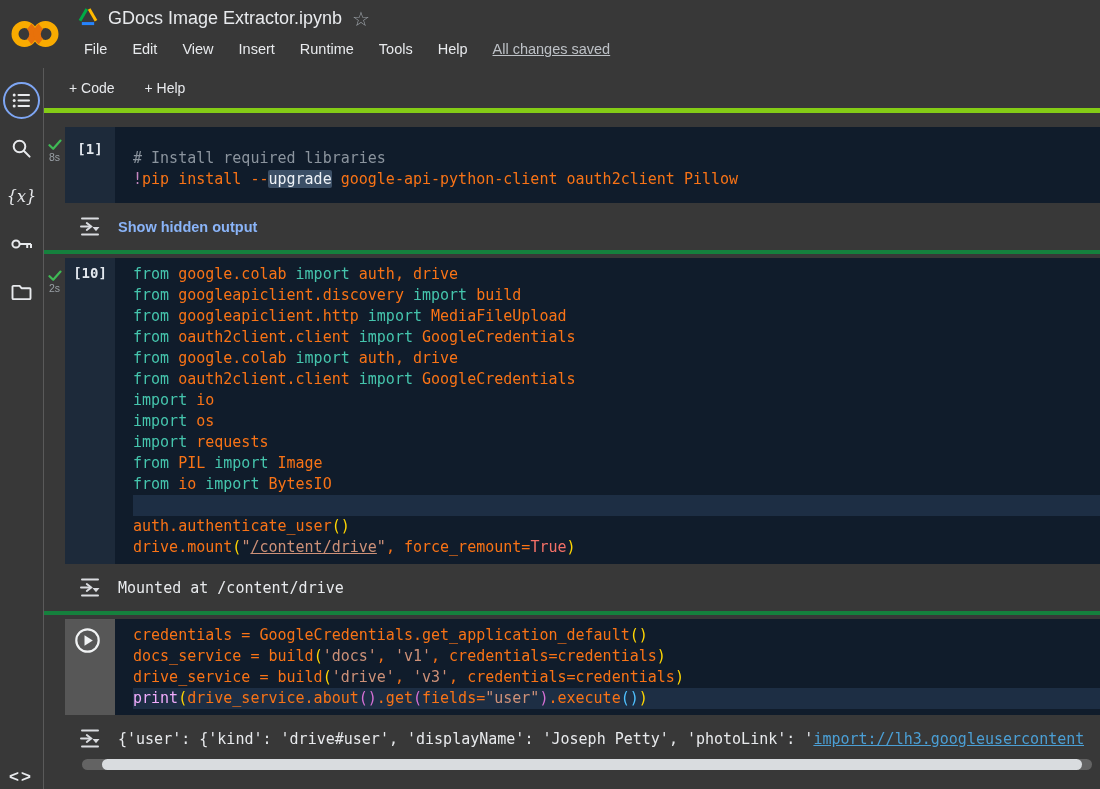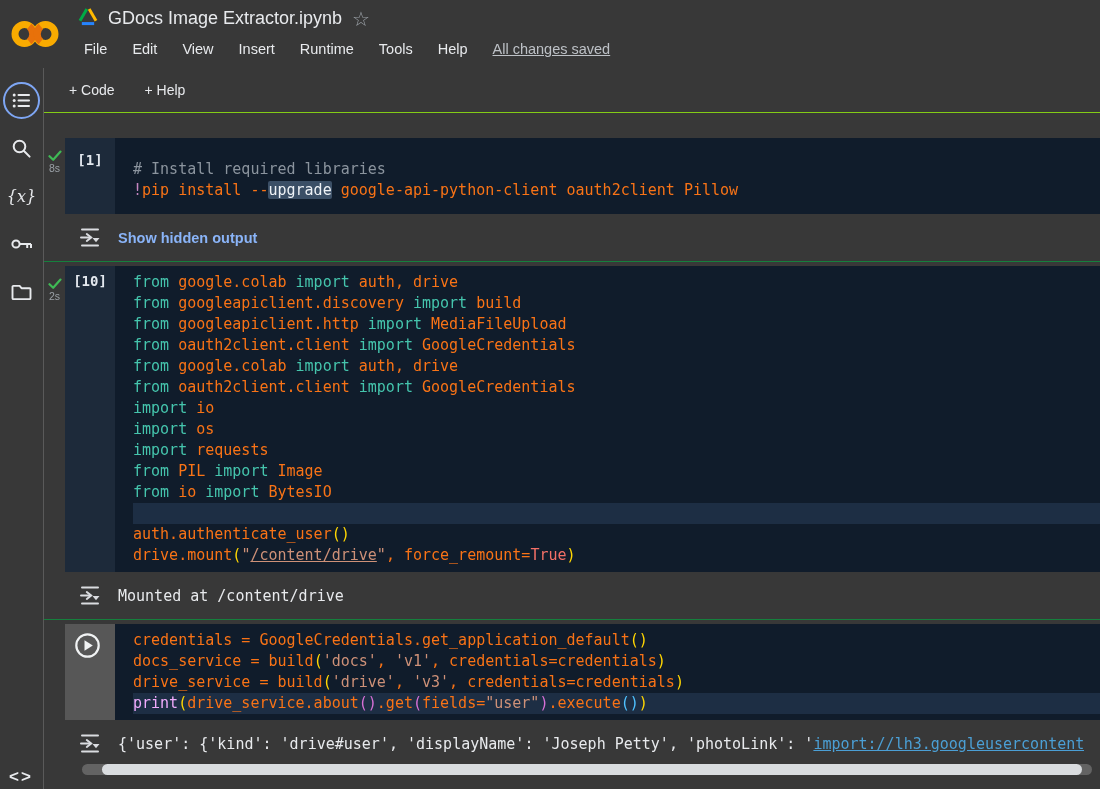--- a/index.html
+++ b/index.html
@@ -19,26 +19,26 @@
   .savestatus { color:#bdc1c6; font-size:14.5px; text-decoration:underline; cursor:pointer; }
   
   .sidebar { position:absolute; left:0; top:68px; width:44px; height:721px; border-right:1px solid #5a5a5a; background:#383838; }
   .sb-items { display:flex; flex-direction:column; align-items:center; padding-top:8px; }
   .sb-item { width:44px; height:48px; display:flex; align-items:center; justify-content:center; cursor:pointer; }
   .sb-circle { width:37px; height:37px; border:2px solid #7ea6f4; border-radius:50%; display:flex; align-items:center; justify-content:center; }
   .varsym { color:#e8eaed; font-size:16px; font-family:"DejaVu Serif", serif; font-style:italic; }
   .codesym { position:absolute; bottom:2px; left:9px; color:#e8eaed; font-size:17px; font-weight:bold; letter-spacing:2px; cursor:pointer; }
   
   .main { position:absolute; left:44px; top:68px; width:1056px; height:721px; }
-  .toolbar { height:45px; border-bottom:1px solid #84cc16; display:flex; align-items:center; gap:30px; padding-left:25px; }
+  .toolbar { height:45px; border-bottom:5px solid #84cc16; display:flex; align-items:center; gap:30px; padding-left:25px; }
   .addbtn { color:#e8eaed; font-size:14px; cursor:pointer; }
   .nb { position:absolute; top:46px; left:0; right:0; bottom:0; overflow:hidden; }
   
   .cellrow { display:flex; margin-top:4px; }
-  .cellrow.first { margin-top:24px; }
+  .cellrow.first { margin-top:13px; }
   .badgecol { width:21px; padding-top:12px; display:flex; flex-direction:column; align-items:center; }
   .badgelabel { color:#9aa0a6; font-size:10.5px; margin-top:0px; }
   .cell { flex:1; display:flex; background:#101c2b; }
   .gutter { width:50px; background:#1d2a3a; padding-top:7px; text-align:center;
             color:#e3e8ee; font-family:"DejaVu Sans Mono", monospace; font-size:14px; font-weight:700; }
   .cellrow.first .gutter { padding-top:14px; }
   .gutter.playg { background:#575757; text-align:left; padding:8px 0 0 9px; }
   .playbtn { width:27px; height:27px; cursor:pointer; }
   .editor { flex:1; padding:6px 0 6px 18px; font-family:"DejaVu Sans Mono", monospace;
             font-size:15px; line-height:21px; cursor:text; }
@@ -53,21 +53,21 @@
   .tk-strU{ color:#ce9178; text-decoration:underline; }
   .tk-cmt { color:#8b949e; }
   .tk-bang{ color:#c586c0; }
   .tk-by  { color:#ffd602; }
   .tk-bp  { color:#d670d6; }
   .tk-bb  { color:#4fc1ff; }
   .tk-tru { color:#f47067; }
   .tk-hlw { color:#eef2f6; background:#3b4f66; border-radius:2px; }
   
   .outblock { }
-  .outrow { display:flex; align-items:center; gap:16px; padding:13px 0 13px 34px; border-bottom:1px solid #15803d; }
+  .outrow { display:flex; align-items:center; gap:16px; padding:13px 0 13px 34px; border-bottom:4px solid #15803d; }
   .outrow.noborder { border-bottom:none; padding-bottom:4px; }
   .outicon { width:24px; height:21px; cursor:pointer; flex:0 0 auto; }
   .outtxt { font-family:"DejaVu Sans Mono", monospace; font-size:15px; color:#e8eaed; white-space:pre; overflow:hidden; }
   .action { color:#8ab4f8; font-weight:700; font-size:14.5px; cursor:pointer; }
   .olink { color:#4b9fd5; text-decoration:underline; cursor:pointer; }
   .scrolltrack { margin:6px 8px 0 38px; height:11px; background:#636363; border-radius:6px; position:relative; }
   .scrollthumb { position:absolute; left:20px; right:10px; top:0; height:11px; background:#d9dcdf; border-radius:6px; cursor:grab; }
 </style>
 </head>
 <body>

